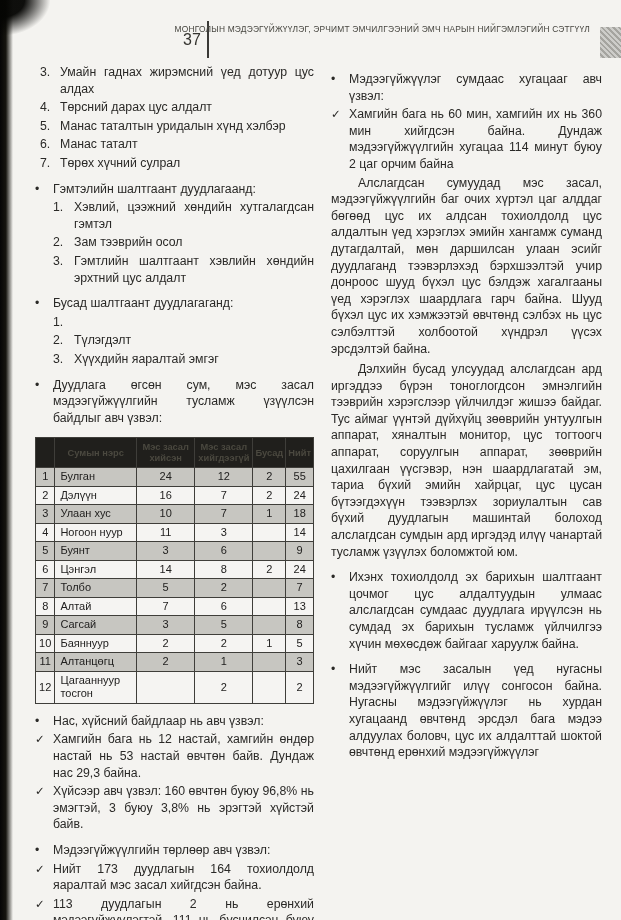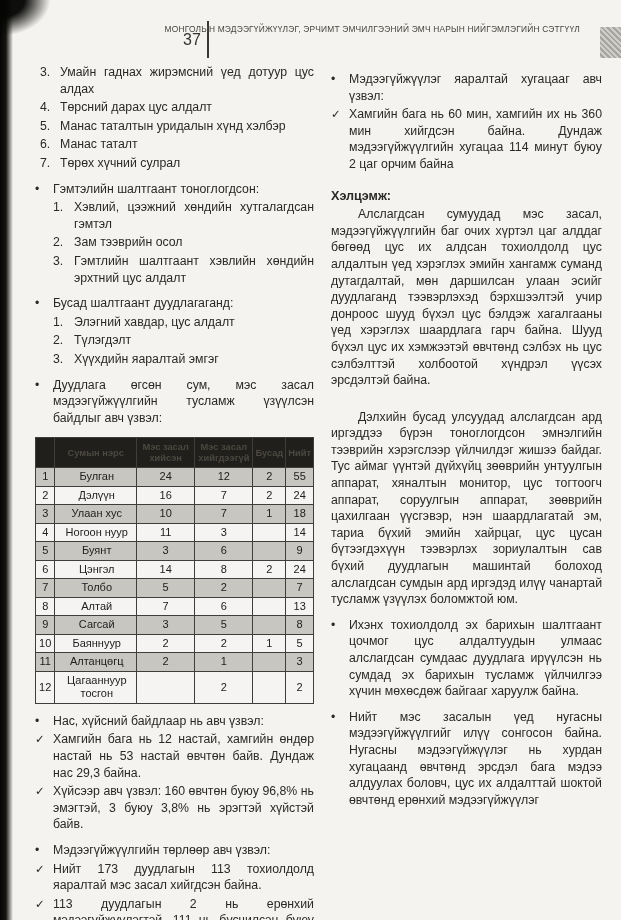--- a/index.html
+++ b/index.html
@@ -8,21 +8,21 @@
 
   
   .scan-edge{position:absolute;left:0;top:0;bottom:0;width:13px;
     background:linear-gradient(90deg,#050505 0%,#16150f 45%,rgba(20,19,14,0) 100%);}
   .scan-corner{position:absolute;left:0;top:0;width:70px;height:52px;
     background:radial-gradient(ellipse 70px 50px at 0 0,rgba(5,5,3,.96) 35%,rgba(5,5,3,0) 72%);}
 
   
   .pagenum{position:absolute;left:183px;top:31px;font-size:16px;color:#34332f;}
   .header-rule{position:absolute;left:207px;top:21px;width:2px;height:37px;background:#3a3936;}
-  .header-text{position:absolute;right:41px;top:24px;text-align:left;}
+  .header-text{position:absolute;right:31px;top:24px;text-align:left;}
   .journal-line{font-size:8.4px;letter-spacing:.2px;color:#46453f;white-space:nowrap;}
   .section-line{font-size:13px;font-weight:bold;color:#1b1a18;margin-top:3px;letter-spacing:.2px;}
   .header-block{position:absolute;right:0;top:27px;width:21px;height:31px;background:#b3b2ad;
     background-image:repeating-linear-gradient(45deg,rgba(255,255,255,.35) 0 2px,rgba(0,0,0,.08) 2px 4px);}
 
   
   .col{position:absolute;top:62px;font-size:12.3px;line-height:16.6px;}
   .col-left{left:35px;width:279px;}
   .col-right{left:331px;width:271px;}
 
@@ -38,28 +38,28 @@
   .li.sub .marker{width:21px;}
 
   
   table{border-collapse:collapse;width:100%;margin-top:11px;font-size:11px;line-height:13.5px;
     color:#222120;background:#f5f4f2;}
   th,td{border:1px solid #3f3e3a;padding:2px 3px;}
   thead th{background:#201f1c;color:#4a483f;font-weight:bold;font-size:9.3px;line-height:10.5px;
     padding:4px 2px;text-align:center;}
   tbody tr.shade td{background:#c7c6c1;}
   td.c{text-align:center;}
-  td.name{text-align:center;padding-left:5px;}
+  td.name{text-align:left;padding-left:5px;}
   col.w-no{width:7%;} col.w-name{width:30%;} col.w-a{width:22%;} col.w-b{width:21%;}
   col.w-c{width:11.5%;} col.w-d{width:8.5%;}
 
   
   .heading{font-weight:bold;margin-top:15px;font-size:12.6px;}
   .para{margin:0;text-align:justify;text-indent:27px;}
-  .para + .para{margin-top:20px;}
+  .para + .para{margin-top:4px;}
   .gap-top{margin-top:12px;}
 </style>
 </head>
 <body>
 
 <div class="page">
   <div class="scan-edge"></div>
   <div class="scan-corner"></div>
 
   <div class="pagenum">37</div>
@@ -88,41 +88,40 @@
           <span class="txt">Манас таталт</span>
         </div>
         <div class="li numtop">
           <span class="marker">7.</span>
           <span class="txt">Төрөх хүчний сулрал</span>
         </div>
       </div>
     <div id="bullet-groups">
         <div class="li bullet">
           <span class="marker">•</span>
-          <span class="txt">Гэмтэлийн шалтгаант тоноглогдсон:</span>
+          <span class="txt">Гэмтэлийн шалтгаант дуудлагаанд:</span>
         </div>
         <div class="li sub">
           <span class="marker">1.</span>
           <span class="txt">Хэвлий, цээжний хөндийн хутгалагдсан гэмтэл</span>
         </div>
         <div class="li sub">
           <span class="marker">2.</span>
           <span class="txt">Зам тээврийн осол</span>
         </div>
         <div class="li sub">
           <span class="marker">3.</span>
           <span class="txt">Гэмтлийн шалтгаант хэвлийн хөндийн эрхтний цус алдалт</span>
         </div>
         <div class="li bullet">
           <span class="marker">•</span>
           <span class="txt">Бусад шалтгаант дуудлагаганд:</span>
         </div>
         <div class="li sub">
           <span class="marker">1.</span>
-          <span class="txt">Элэгний хавдар, цус алдалт</span>
         </div>
         <div class="li sub">
           <span class="marker">2.</span>
           <span class="txt">Түлэгдэлт</span>
         </div>
         <div class="li sub">
           <span class="marker">3.</span>
           <span class="txt">Хүүхдийн яаралтай эмгэг</span>
         </div>
         <div class="li bullet">
@@ -262,42 +261,41 @@
         <div class="li check">
           <span class="marker">✓</span>
           <span class="txt">Хүйсээр авч үзвэл: 160 өвчтөн буюу 96,8% нь эмэгтэй, 3 буюу 3,8% нь эрэгтэй хүйстэй байв.</span>
         </div>
         <div class="li bullet">
           <span class="marker">•</span>
           <span class="txt">Мэдээгүйжүүлгийн төрлөөр авч үзвэл:</span>
         </div>
         <div class="li check">
           <span class="marker">✓</span>
-          <span class="txt">Нийт 173 дуудлагын 113 тохиолдолд яаралтай мэс засал хийгдсэн байна.</span>
+          <span class="txt">Нийт 173 дуудлагын 164 тохиолдолд яаралтай мэс засал хийгдсэн байна.</span>
         </div>
         <div class="li check">
           <span class="marker">✓</span>
           <span class="txt">113 дуудлагын 2 нь ерөнхий мэдээгүйжүүлэгтэй, 111 нь бүсчилсэн буюу нугасны мэдээгүйжүүлэгтэй мэс засалд орсон байна</span>
         </div>
       </div>
   </div>
 
   <div class="col col-right">
     <div id="right-intro">
         <div class="li bullet">
           <span class="marker">•</span>
-          <span class="txt">Мэдээгүйжүүлэг яаралтай хугацааг авч үзвэл:</span>
+          <span class="txt">Мэдээгүйжүүлэг сумдаас хугацааг авч үзвэл:</span>
         </div>
         <div class="li check">
           <span class="marker">✓</span>
           <span class="txt">Хамгийн бага нь 60 мин, хамгийн их нь 360 мин хийгдсэн байна. Дундаж мэдээгүйжүүлгийн хугацаа 114 минут буюу 2 цаг орчим байна</span>
         </div>
       </div>
 
-    <div class="heading">Хэлцэмж:</div>
     <div class="gap-top" id="discussion" style="margin-top:2px;">
         <p class="para">Алслагдсан сумуудад мэс засал, мэдээгүйжүүлгийн баг очих хүртэл цаг алддаг бөгөөд цус их алдсан тохиолдолд цус алдалтын үед хэрэглэх эмийн хангамж суманд дутагдалтай, мөн даршилсан улаан эсийг дуудлаганд тээвэрлэхэд бэрхшээлтэй учир донроос шууд бүхэл цус бэлдэж хагалгааны үед хэрэглэх шаардлага гарч байна. Шууд бүхэл цус их хэмжээтэй өвчтөнд сэлбэх нь цус сэлбэлттэй холбоотой хүндрэл үүсэх эрсдэлтэй байна.</p>
         <p class="para">Дэлхийн бусад улсуудад алслагдсан ард иргэддээ бүрэн тоноглогдсон эмнэлгийн тээврийн хэрэгслээр үйлчилдэг жишээ байдаг. Тус аймаг үүнтэй дүйхүйц зөөврийн унтуулгын аппарат, хяналтын монитор, цус тогтоогч аппарат, соруулгын аппарат, зөөврийн цахилгаан үүсгэвэр, нэн шаардлагатай эм, тариа бүхий эмийн хайрцаг, цус цусан бүтээгдэхүүн тээвэрлэх зориулалтын сав бүхий дуудлагын машинтай болоход алслагдсан сумдын ард иргэдэд илүү чанартай тусламж үзүүлэх боломжтой юм.</p>
       </div>
 
     <div id="conclusion">
         <div class="li bullet">
           <span class="marker">•</span>
           <span class="txt">Ихэнх тохиолдолд эх барихын шалтгаант цочмог цус алдалтуудын улмаас алслагдсан сумдаас дуудлага ирүүлсэн нь сумдад эх барихын тусламж үйлчилгээ хүчин мөхөсдөж байгааг харуулж байна.</span>
         </div>

